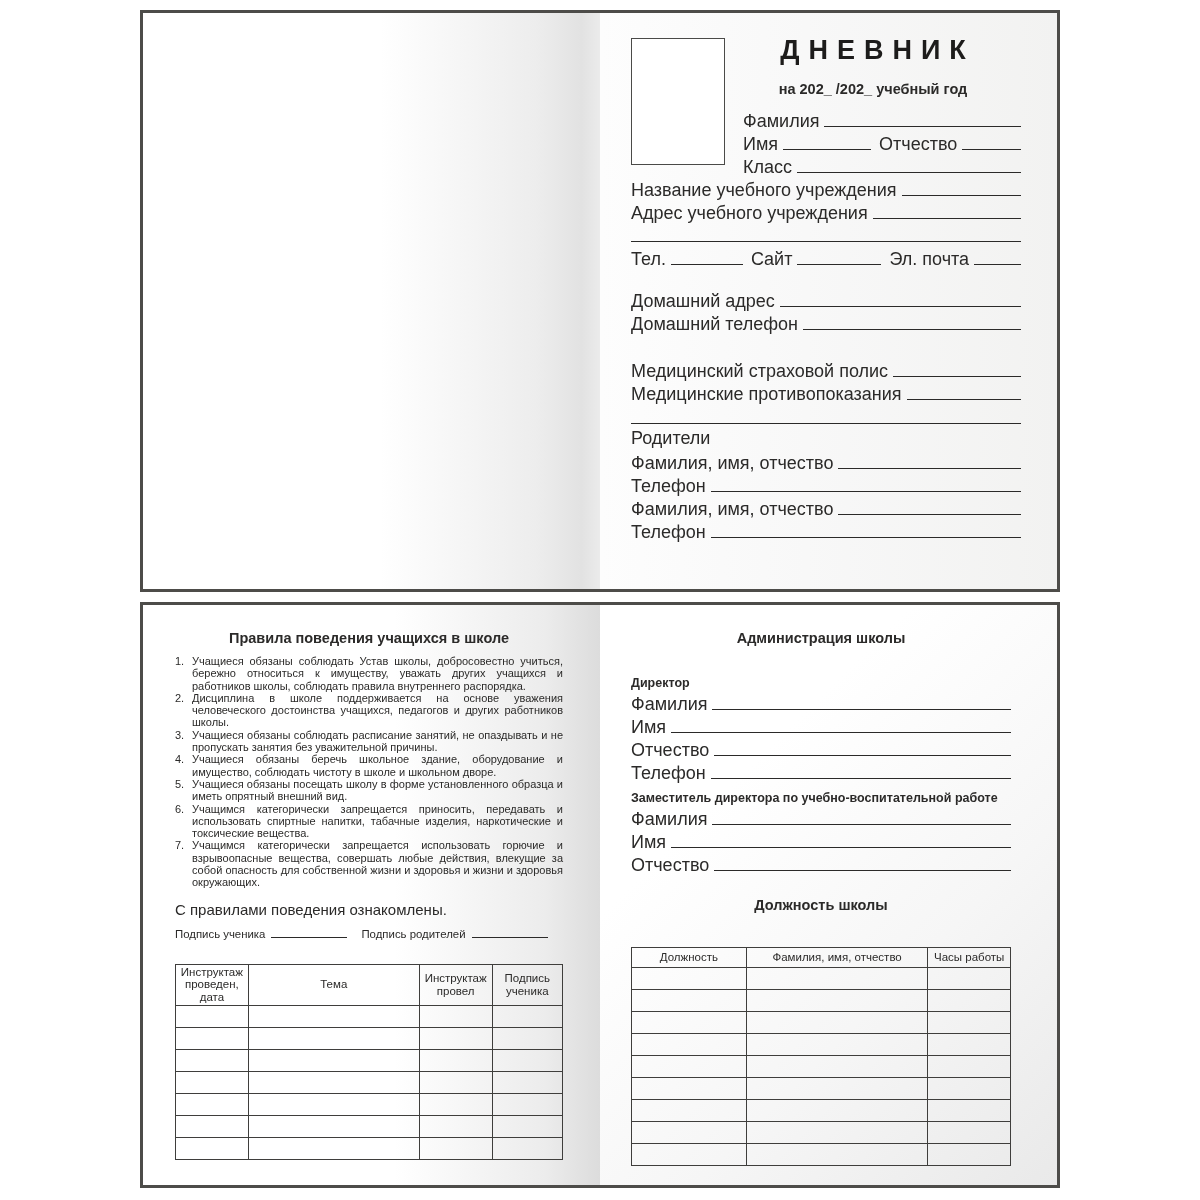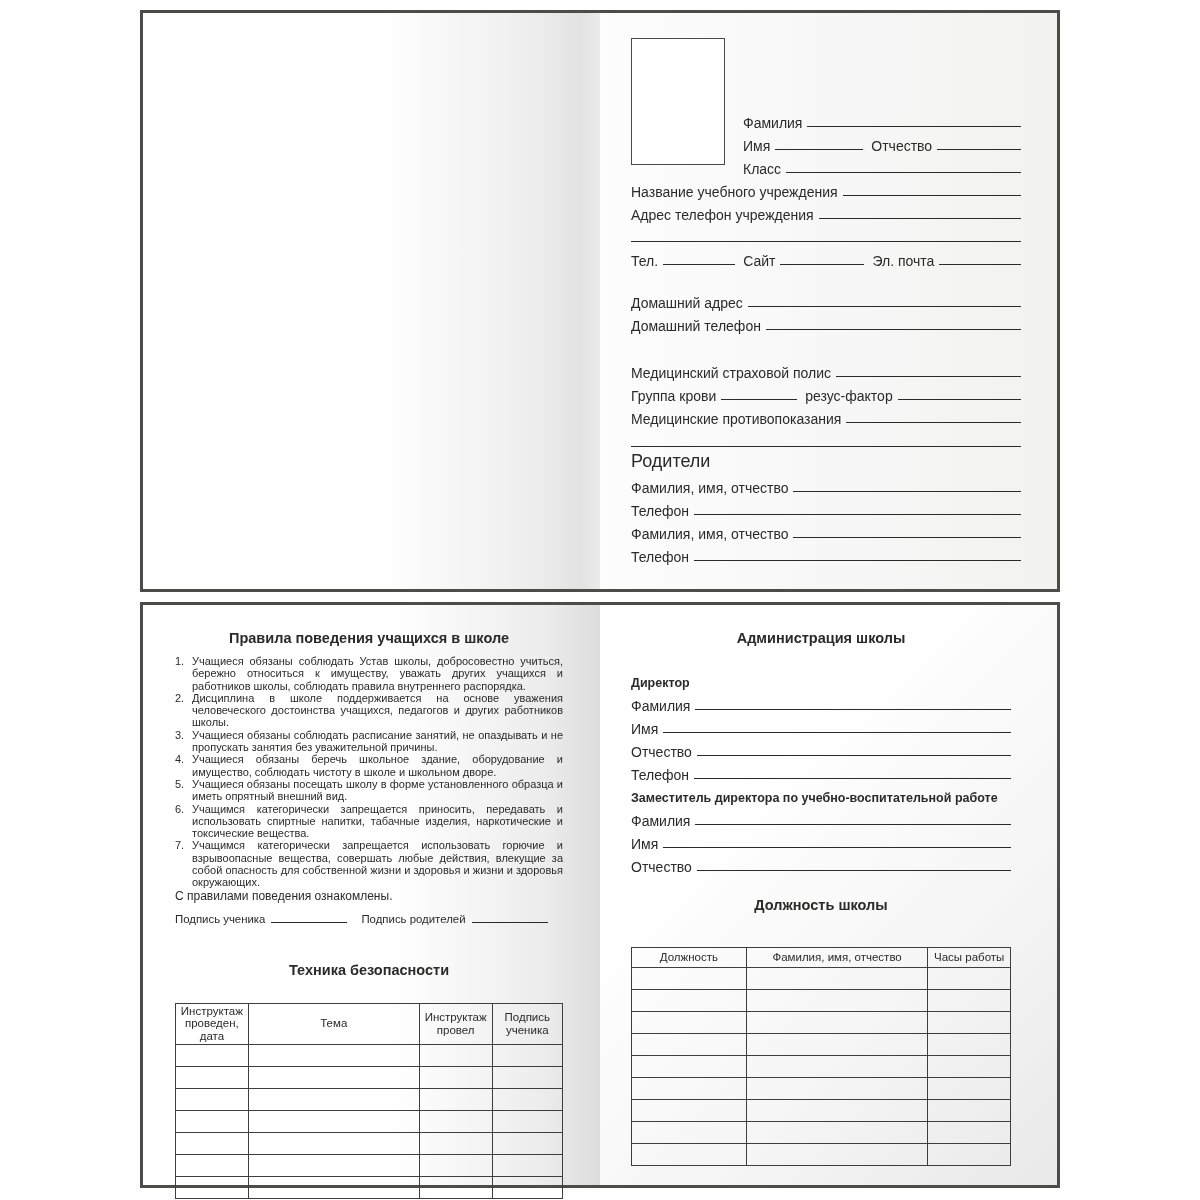--- a/index.html
+++ b/index.html
@@ -13,21 +13,21 @@
   }
   .spread-top{top:10px;height:582px;}
   .spread-bottom{top:602px;height:586px;}
   .page{flex:1 1 50%;position:relative;box-sizing:border-box;}
   .pg-cover-left{background:linear-gradient(to right,#ffffff 0%,#ffffff 52%,#ededed 86%,#e2e2e2 96%,#ebebeb 100%);}
   .pg-cover-right{background:linear-gradient(to right,#fdfdfd 0%,#f8f8f8 45%,#f2f2f1 100%);}
   .pg-rules{background:linear-gradient(to right,#ffffff 0%,#ffffff 55%,#ececec 88%,#dcdcdc 100%);padding-left:20px;}
   .pg-admin{background:linear-gradient(135deg,#ffffff 30%,#f6f6f6 65%,#e9e9e9 100%);}
 
   
-  .f{display:flex;align-items:flex-end;height:23px;font-size:14px;white-space:nowrap;text-align:center;}
+  .f{display:flex;align-items:flex-end;height:23px;font-size:18px;white-space:nowrap;text-align:center;}
   .f .lbl{padding-right:5px;line-height:1;}
   .f .ln{flex:1 1 auto;border-bottom:1px solid #2b2a29;transform:translateY(-3px);}
   .f .ln.fixed{flex:0 0 auto;}
   .f .lbl.mid{padding-left:8px;}
   .spacer19{height:19px;}
   .spacer24{height:24px;}
   .label-only{display:flex;align-items:flex-end;height:22px;font-size:18px;}
 
   
   .photo-box{position:absolute;left:31px;top:25px;width:92px;height:125px;border:1px solid #4a4a48;background:#fff;}
@@ -42,21 +42,21 @@
   .pg-rules .inner-wrap{left:32px;right:37px;}
   .pg-admin .inner-wrap{left:31px;right:46px;}
   .sec-title{font-size:14.5px;font-weight:bold;text-align:center;line-height:1.1;}
   .bold-head{display:flex;align-items:flex-end;height:21px;font-size:12.5px;font-weight:bold;}
 
   
   .rules-list{margin-top:8px;font-size:11px;line-height:12.3px;}
   .rule{display:flex;}
   .rule-num{flex:0 0 17px;}
   .rule-text{flex:1 1 auto;text-align:justify;}
-  .ack{font-size:12px;}
+  .ack{margin-top:12px;font-size:15px;}
   .sign-row{margin-top:10px;display:flex;align-items:flex-end;font-size:11.4px;white-space:nowrap;}
   .sign-row .ln{border-bottom:1px solid #2b2a29;width:76px;margin:0 14px 2px 6px;}
   .sign-row .ln:last-child{margin-right:0;}
   .safety-title{margin-top:38px;}
   .admin-staff-title{margin-top:24px;}
 
   
   table.formtab{border-collapse:collapse;width:100%;table-layout:fixed;margin-top:24px;}
   table.formtab th,table.formtab td{border:1px solid #3f3e3c;font-weight:normal;padding:1px 2px;box-sizing:border-box;}
   table.formtab th{font-size:11.5px;line-height:1.12;text-align:center;vertical-align:middle;height:24px;}
@@ -69,20 +69,24 @@
 <body>
 
 <div class="canvas">
 
   <div class="spread spread-top">
     <div class="page pg-cover-left"></div>
 
     <div class="page pg-cover-right">
       <div class="photo-box"></div>
 
+      <div class="title-wrap">
+        <h1 class="diary-title">ДНЕВНИК</h1>
+        <div class="diary-subtitle">на 202_ /202_ учебный год</div>
+      </div>
 
       <div class="top-fields">
         <div class="f">
           <span class="lbl">Фамилия</span>
           <span class="ln"></span>
         </div>
         <div class="f">
           <span class="lbl">Имя</span>
           <span class="ln fixed" style="width:88px"></span>
           <span class="lbl mid">Отчество</span>
@@ -93,21 +97,21 @@
           <span class="ln"></span>
         </div>
       </div>
 
       <div class="main-fields">
         <div class="f">
           <span class="lbl">Название учебного учреждения</span>
           <span class="ln"></span>
         </div>
         <div class="f">
-          <span class="lbl">Адрес телефон учреждения</span>
+          <span class="lbl">Адрес учебного учреждения</span>
           <span class="ln"></span>
         </div>
         <div class="f">
           <span class="ln"></span>
         </div>
         <div class="f">
           <span class="lbl">Тел.</span>
           <span class="ln fixed" style="width:72px"></span>
           <span class="lbl mid">Сайт</span>
           <span class="ln fixed" style="width:84px"></span>
@@ -122,26 +126,20 @@
         <div class="f">
           <span class="lbl">Домашний телефон</span>
           <span class="ln"></span>
         </div>
         <div class="spacer24"></div>
         <div class="f">
           <span class="lbl">Медицинский страховой полис</span>
           <span class="ln"></span>
         </div>
         <div class="f">
-          <span class="lbl">Группа крови</span>
-          <span class="ln fixed" style="width:76px"></span>
-          <span class="lbl mid">резус-фактор</span>
-          <span class="ln"></span>
-        </div>
-        <div class="f">
           <span class="lbl">Медицинские противопоказания</span>
           <span class="ln"></span>
         </div>
         <div class="f" style="height:24px">
           <span class="ln"></span>
         </div>
         <div class="label-only">
           <span>Родители</span>
         </div>
         <div class="f">
@@ -203,21 +201,20 @@
 
         <div class="ack">С правилами поведения ознакомлены.</div>
 
         <div class="sign-row">
           <span>Подпись ученика</span>
           <span class="ln"></span>
           <span>Подпись родителей</span>
           <span class="ln"></span>
         </div>
 
-        <div class="sec-title safety-title">Техника безопасности</div>
 
         <table class="formtab safety">
           <colgroup>
             <col style="width:18.8%">
               <col style="width:44.2%">
               <col style="width:18.8%">
               <col style="width:18.2%">
           </colgroup>
           <thead>
             <tr>

